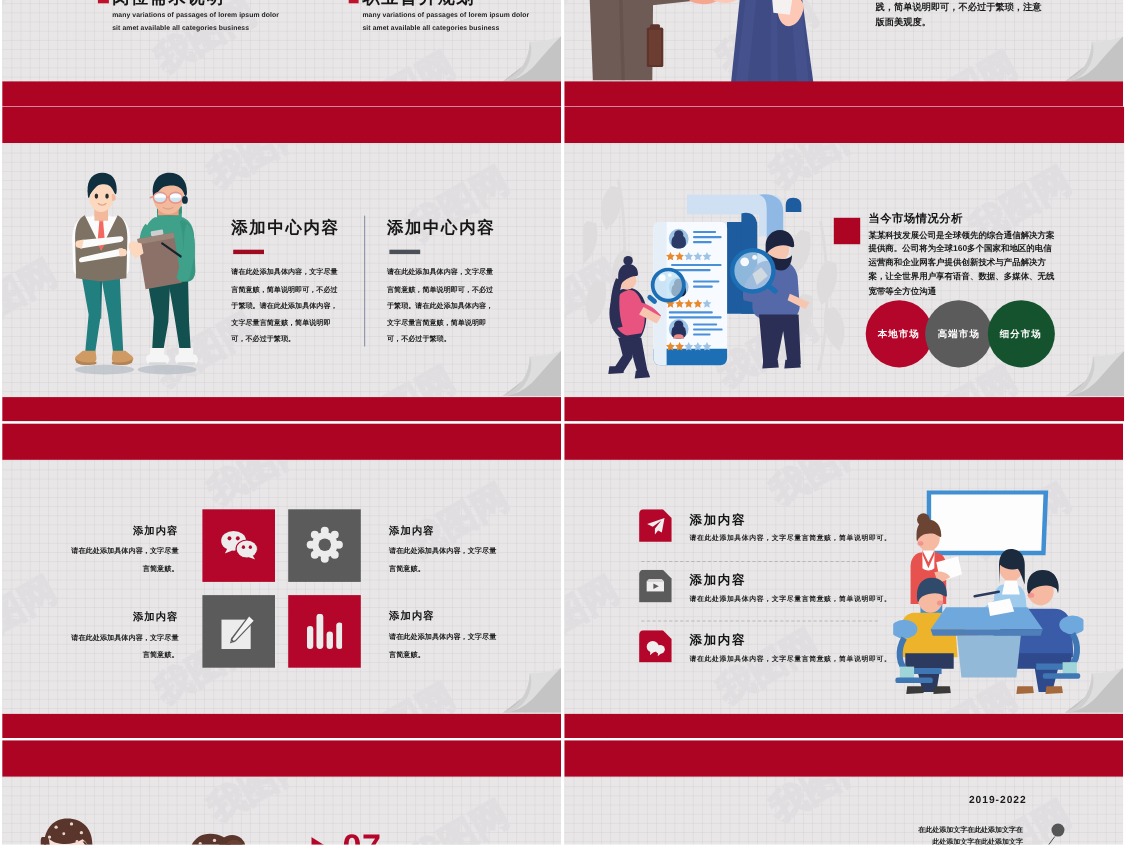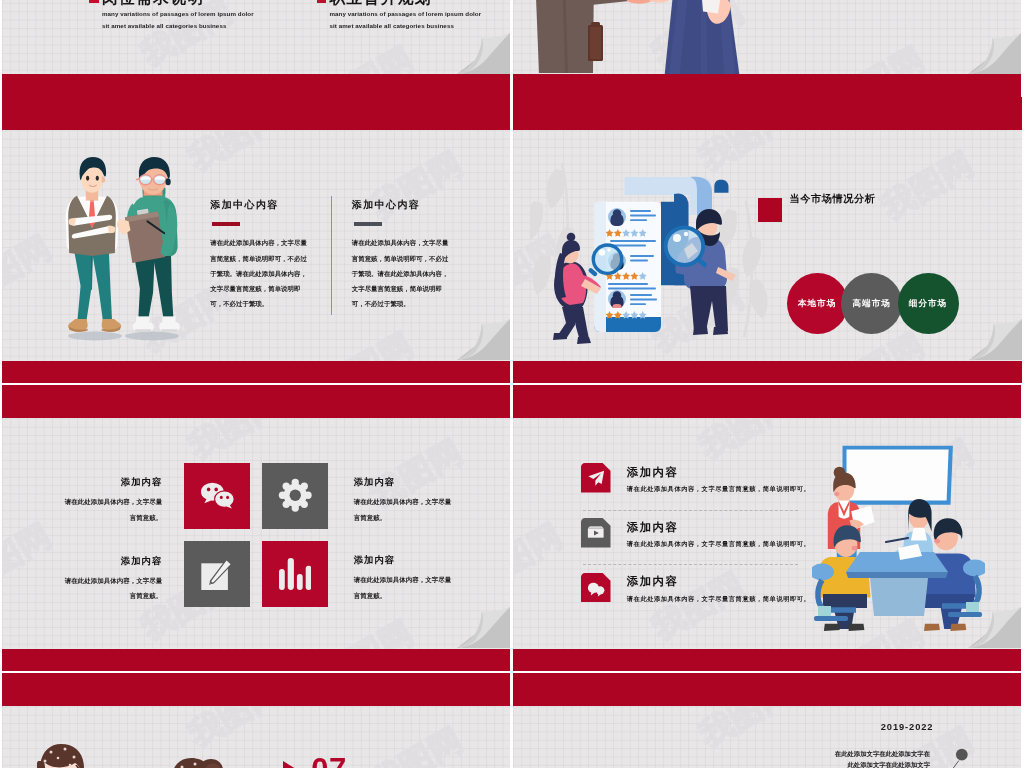--- a/index.html
+++ b/index.html
@@ -37,21 +37,21 @@
   .hmark{position:absolute;left:0;top:8.4px;width:9.5px;height:3.2px;background:#c1102b;}
   .htitle{position:absolute;left:13px;top:-4px;font-size:15.5px;font-weight:bold;color:#161616;
           letter-spacing:1.6px;white-space:nowrap;}
   .hsub{position:absolute;left:13px;font-size:6.2px;font-weight:bold;color:#1d1d1d;
         white-space:nowrap;letter-spacing:.08px;}
   .hsub.l1{top:18.5px;}
   .hsub.l2{top:30px;}
 
   
   .tcol{position:absolute;width:98px;}
-  .tcol .tt{font-size:10px;font-weight:bold;color:#161616;letter-spacing:1.4px;white-space:nowrap;}
+  .tcol .tt{font-size:15px;font-weight:bold;color:#161616;letter-spacing:1.4px;white-space:nowrap;}
   .tcol .rule{margin-left:2.2px;margin-top:10px;width:28px;height:3.4px;}
   .tcol .tb{margin-top:9.5px;font-size:6.45px;line-height:15.2px;color:#1c1c1c;font-weight:bold;letter-spacing:0;}
   .vdiv{position:absolute;width:1px;background:#8d90a8;}
 
   
   .mk-sq{position:absolute;width:24px;height:24px;background:#ae0423;}
   .mk-title{position:absolute;font-size:10.2px;font-weight:bold;color:#141414;letter-spacing:.55px;white-space:nowrap;}
   .mk-body{position:absolute;font-size:7.7px;line-height:12.7px;color:#1a1a1a;font-weight:bold;}
   .mk-circ{position:absolute;border-radius:50%;display:flex;flex-direction:row;
            align-items:center;justify-content:center;color:#fff;font-weight:bold;
@@ -149,20 +149,24 @@
   <g transform="translate(171,0) scale(1.07,1) translate(-171,3.5)">
     <path d="M150 -48 L188 -48 L206 96 L136 96 Z" fill="#3f4b85"></path>
     <path d="M156 -48 L164 -48 L150 96 L140 96 Z" fill="#4b5796" opacity=".5"></path>
     <path d="M182 -48 L190 -48 L202 96 L192 96 Z" fill="#4b5796" opacity=".5"></path>
     <path d="M170 -48 L174 -48 L176 96 L170 96 Z" fill="#4b5796" opacity=".4"></path>
     <path d="M176 -16 L200 -12 L202 18 L176 14 Z" fill="#f4f1f0"></path>
     <path d="M178 14 C188 12 196 18 198 26 C196 42 186 48 180 42 C174 36 174 20 178 14 Z" fill="#fdc9b6"></path>
     <path d="M170 8 C178 8 186 12 188 20 L186 34 L172 32 Z" fill="#f4f1f0"></path>
   </g>
 </svg>
+    <div class="hs-body">
+      <div>践，简单说明即可，不必过于繁琐，注意</div>
+      <div>版面美观度。</div>
+    </div>
     <svg class="curl" width="53" height="41" viewBox="0 0 53 41">
   <path d="M53 0 L53 41 L0 41 Z" fill="#c4c4c4"></path>
   <path d="M53 0 C44 9 36 18.5 29 26.5 C22 34 13 40 0 41 C8 38 14 33 18 27 C22.5 20 24.5 12 24.5 4.8 C33 5.6 43.5 3.6 53 0 Z" fill="#dedede"></path>
   <path d="M24.5 4.8 C25.5 6.5 26 9 26 12 C26 19 23.5 27 18 33 C13 38.5 7 41 0 41 C8 38 14 33 18 27 C22.5 20 24.5 12 24.5 4.8 Z" fill="#cfcfcf"></path>
 </svg>
     <div class="bar bot"></div>
   </div>
 
   <div class="slide" style="left:1.5px;top:97.2px;">
     <div class="grid"></div>
@@ -403,20 +407,21 @@
   <g>
     <circle cx="154.4" cy="107.2" r="18.8" fill="#bfe0f5" opacity=".7"></circle>
     <circle cx="154.4" cy="107.2" r="18.8" fill="none" stroke="#1d6fb5" stroke-width="4"></circle>
     <circle cx="147" cy="99" r="4" fill="#fff" opacity=".92"></circle>
     <circle cx="156" cy="95" r="2.2" fill="#fff" opacity=".92"></circle>
     <rect x="166" y="121" width="12" height="4.8" rx="2.4" fill="#1d6fb5" transform="rotate(40 172 123)"></rect>
   </g>
 </svg>
     <div class="mk-sq" style="left:244.8px;top:100.6px;"></div>
     <div class="mk-title" style="left:276.5px;top:95.2px;">当今市场情况分析</div>
+    <div class="mk-body" style="left:276.5px;top:110.5px;width:170.5px;">某某科技发展公司是全球领先的综合通信解决方案提供商。公司将为全球160多个国家和地区的电信运营商和企业网客户提供创新技术与产品解决方案，让全世界用户享有语音、数据、多媒体、无线宽带等全方位沟通</div>
     <div class="mk-circ" style="left:273.6px;top:175.6px;width:61px;height:61px;background:#b4062a;">
       <span>本地</span>
       <span>市场</span>
     </div>
     <div class="mk-circ" style="left:328.2px;top:175.6px;width:61px;height:61px;background:#5b5b5b;">
       <span>高端</span>
       <span>市场</span>
     </div>
     <div class="mk-circ" style="left:384.5px;top:175.6px;width:61px;height:61px;background:#14532d;">
       <span>细分</span>

